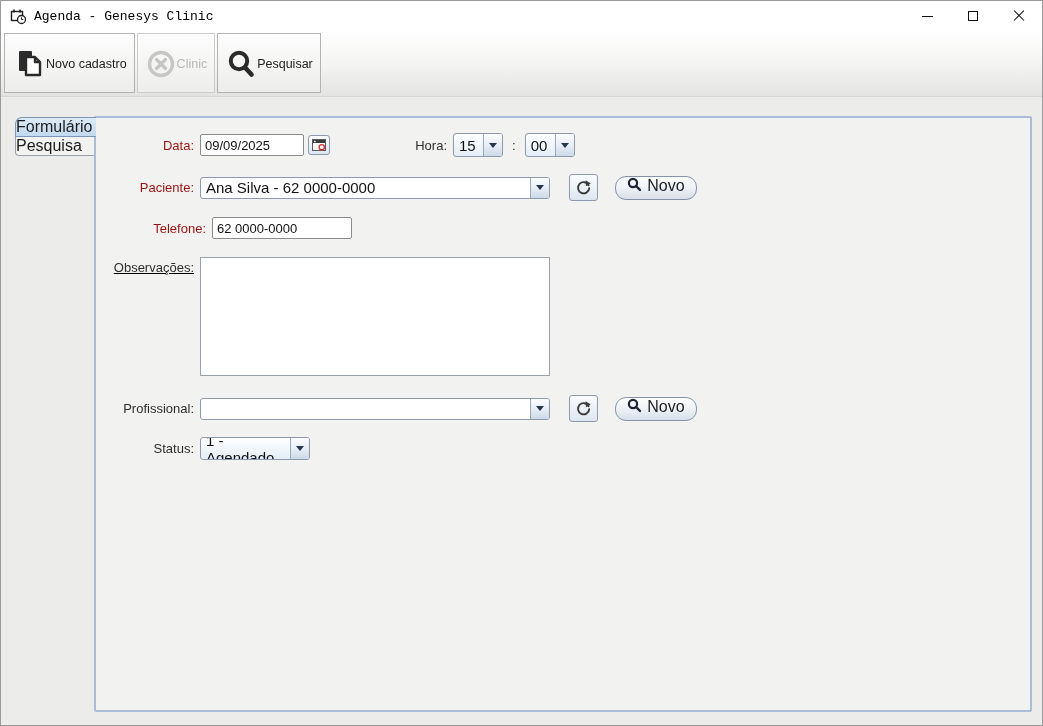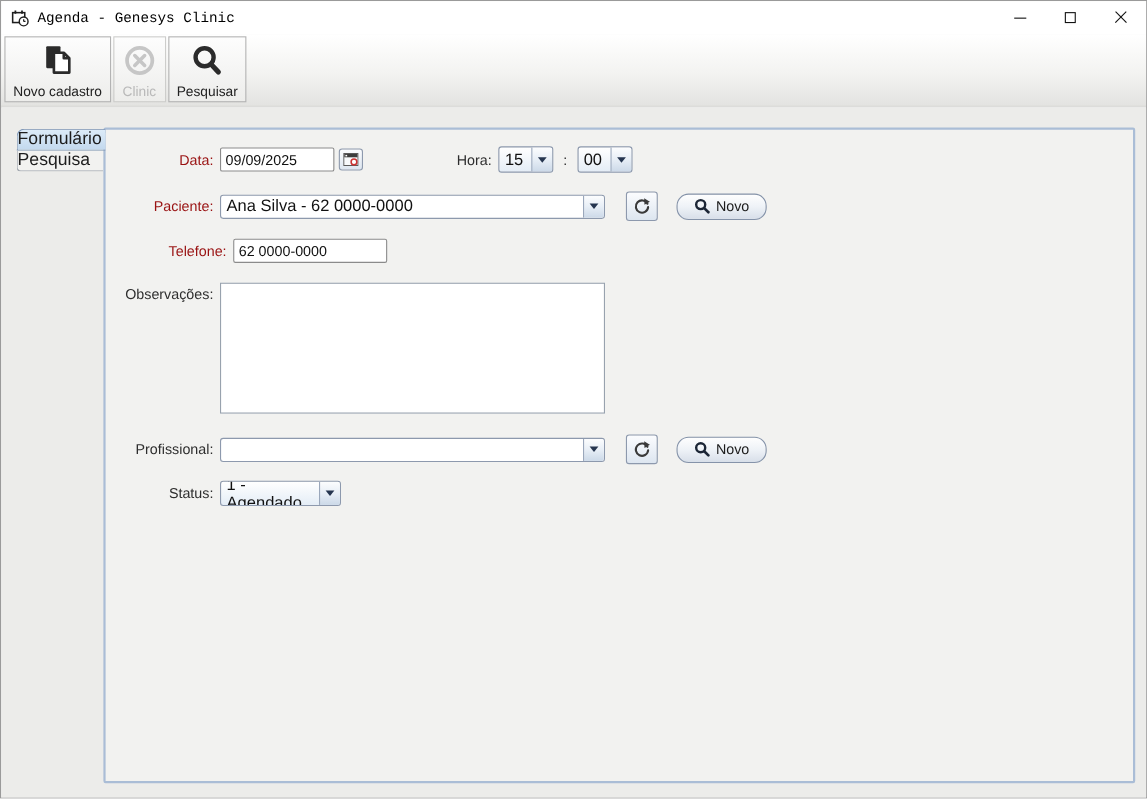--- a/index.html
+++ b/index.html
@@ -30,21 +30,21 @@
   
   #toolbar {
     position:absolute; left:0; top:30px; width:100%; height:66px;
     background:linear-gradient(180deg,#ffffff 0%,#f3f3f1 55%,#e3e3e1 100%);
     border-bottom:1px solid #d6d6d3;
     display:flex; align-items:flex-start; padding:2px 0 0 3px;
   }
   .tool-btn {
     height:60px; margin-right:2px; padding:3px 7px 2px 7px;
     border:1px solid #b3b3b3; background:linear-gradient(180deg,#fdfdfd,#ededeb);
-    display:flex; flex-direction:column; align-items:center; justify-content:space-between;
+    display:flex; flex-direction:row; align-items:center; justify-content:space-between;
     font-size:12.5px; color:#222; cursor:default;
   }
   .tool-btn .tool-ic { height:36px; display:flex; align-items:center; }
   .tool-btn.disabled { color:#b9b9b9; border-color:#cdcdcb; }
 
   
   #content { position:absolute; left:0; top:97px; width:100%; height:629px; background:#ececea; }
 
   .side-tab {
     position:absolute; font-size:16px; color:#1d1d1d; text-align:center;
@@ -92,22 +92,22 @@
   .tri-down { width:0; height:0; border-left:4.5px solid transparent; border-right:4.5px solid transparent; border-top:5.5px solid #25354f; }
 
   .mini-btn {
     border:1px solid #8d99ad; border-radius:3px;
     background:linear-gradient(180deg,#fbfcfe,#dde6f0);
     display:flex; align-items:center; justify-content:center; cursor:default;
   }
   .novo-btn {
     width:82px; height:24px; border:1px solid #8593a9; border-radius:11px;
     background:linear-gradient(180deg,#fefefe 0%,#eef2f7 50%,#d8dfe9 100%);
-    display:flex; align-items:center; justify-content:center; gap:5px;
-    font-size:13px; color:#1c1c1c; cursor:default;
+    display:flex; justify-content:center; gap:5px;
+    font-size:16px; color:#1c1c1c; cursor:default;
   }
   .colon { font-size:13px; color:#2e2e2e; margin:0 9px; }
 
   textarea.obs {
     width:350px; height:119px; border:1px solid #98a2ae; background:#fff; resize:none;
     font-family:"Liberation Sans",sans-serif; font-size:13px; padding:3px 4px;
   }
 </style>
 </head>
 <body>
@@ -235,21 +235,21 @@
           </svg>
           <span>Novo</span>
         </div>
       </div>
 
       <div class="frow" style="left:18px; top:99px;">
         <span class="flabel red">Telefone:</span>
         <input class="tfield" style="width: 140px;" value="62 0000-0000">
       </div>
 
-      <div class="frow" style="left:6px; top:139px; align-items:flex-start;">
+      <div class="frow" style="left:6px; top:139px; align-items:flex-start;text-decoration:underline;">
         <span class="flabel dark" style="margin-top:3px;">Observações:</span>
         <textarea class="obs" style=""></textarea>
       </div>
 
       <div class="frow" style="left:6px; top:277px;">
         <span class="flabel dark">Profissional:</span>
         <div class="combo editable" style="width:350px;height:22px;">
           <span class="combo-value"></span>
           <span class="combo-arrow-btn">
               <span class="tri-down"></span>

